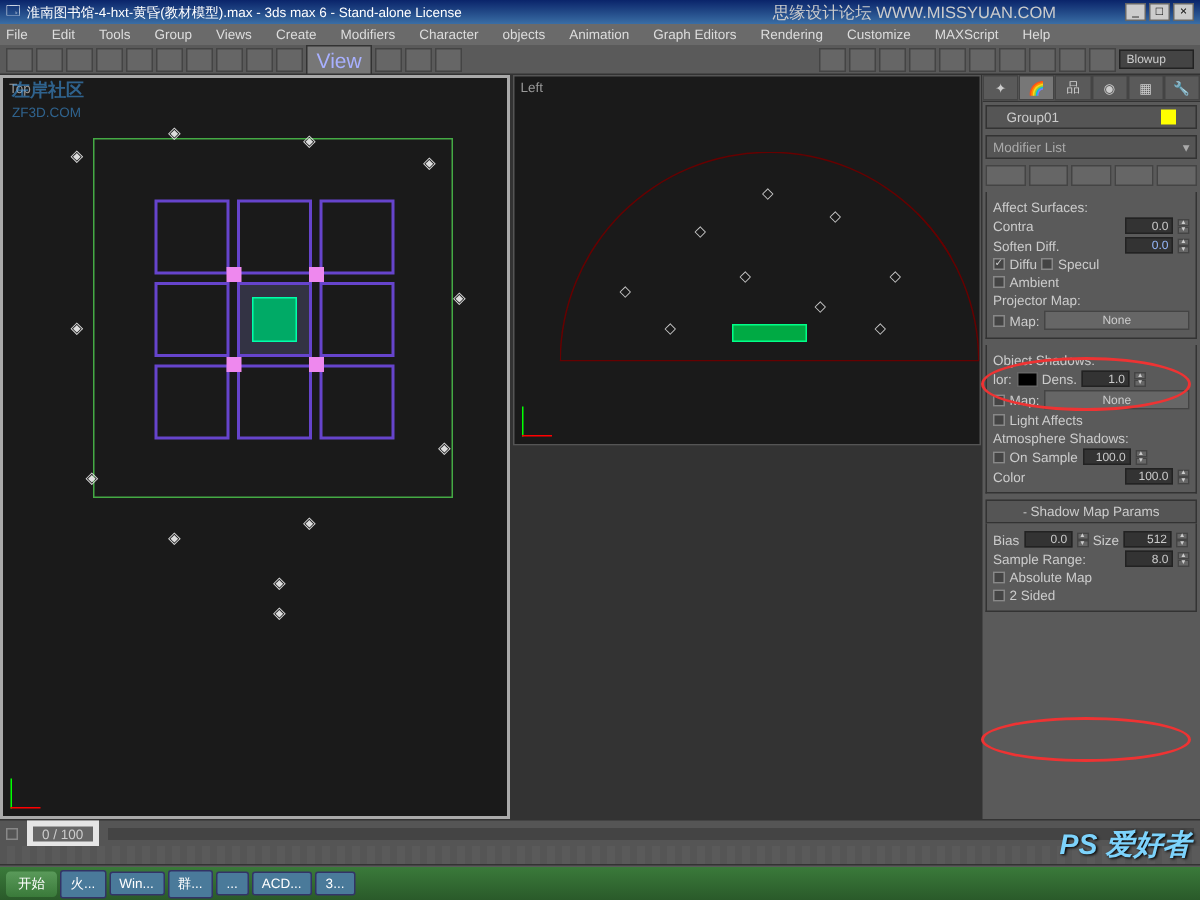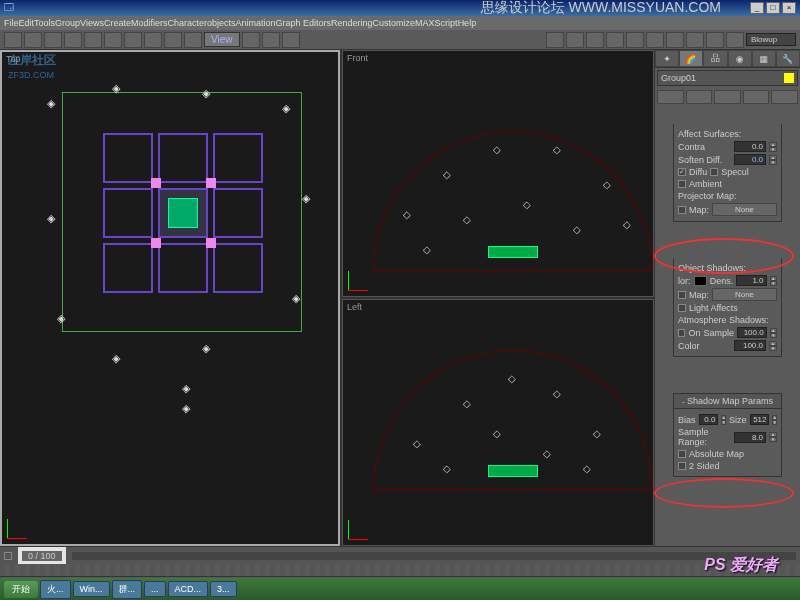--- a/index.html
+++ b/index.html
@@ -1,25 +1,25 @@
 <!DOCTYPE html>
 <html><head>
 <meta charset="utf-8">
 <style>
 * { margin: 0; padding: 0; box-sizing: border-box; font-family: Tahoma, sans-serif; font-size: 9px; }
 body { background: #5a5a5a; color: #ccc; width: 800px; height: 600px; overflow: hidden; position: relative; }
 .titlebar { background: linear-gradient(#0a246a, #3a6ea5); color: #fff; height: 16px; display: flex; align-items: center; padding: 0 4px; font-size: 10px; }
 .titlebar .spacer { flex: 1; }
-.titlebar .watermark { color: #ccc; font-size: 14px; margin-right: 27px; }
+.titlebar .watermark { color: #ccc; font-size: 11px; margin-right: 44px; }
 .winbtn { width: 14px; height: 12px; background: #ccc; border: 1px solid #666; margin-left: 2px; text-align: center; line-height: 10px; color: #000; font-size: 8px; }
-.menubar { background: #6a6a6a; height: 14px; display: flex; align-items: center; padding: 0 4px; gap: 0; color: #ddd; font-size: 9px; }
+.menubar { background: #6a6a6a; height: 14px; display: flex; align-items: center; padding: 0 4px; gap: 16px; color: #ddd; font-size: 9px; }
 .menubar span { cursor: default; }
 .toolbar { background: #5a5a5a; height: 20px; display: flex; align-items: center; padding: 0 4px; gap: 2px; border-bottom: 1px solid #333; }
 .tbtn { width: 18px; height: 16px; background: #666; border: 1px solid #444; }
-.viewbtn { background: #777; border: 1px solid #333; padding: 1px 6px; color: #a8b0ff; font-size: 10px; }
+.viewbtn { background: #777; border: 1px solid #333; padding: 1px 6px; color: #a8b0ff; font-size: 14px; }
 .dropdown { background: #444; border: 1px solid #222; padding: 1px 4px; color: #ccc; font-size: 8px; min-width: 50px; }
 .main { display: flex; height: 496px; }
 .viewports { flex: 1; display: grid; grid-template-columns: 340px 1fr; grid-template-rows: 1fr 1fr; gap: 2px; background: #333; }
 .viewport { background: #1a1a1a; border: 1px solid #555; position: relative; overflow: hidden; }
 .viewport.active { border: 2px solid #aaa; }
 .vlabel { position: absolute; top: 2px; left: 4px; color: #999; font-size: 9px; }
 .dome { position: absolute; width: 280px; height: 140px; border: 1px solid #660000; border-radius: 140px 140px 0 0; left: 30px; }
 .dome.top { top: 80px; }
 .dome.bot { top: 50px; }
 .light { position: absolute; width: 8px; height: 8px; color: #ccc; font-size: 10px; line-height: 8px; }
@@ -30,56 +30,57 @@
 .axis .x { position: absolute; height: 1px; width: 20px; background: #f00; bottom: 0; }
 .topgrid { position: absolute; border: 1px solid #4a4; left: 60px; top: 40px; width: 240px; height: 240px; }
 .gridcell { position: absolute; border: 2px solid #6644cc; }
 .plight { position: absolute; width: 10px; height: 10px; background: #e8e; }
 .dlight { position: absolute; color: #ddd; font-size: 11px; }
 .dlight::before { content: "◈"; }
 .cmdpanel { width: 146px; background: #5a5a5a; border-left: 1px solid #333; display: flex; flex-direction: column; }
 .cmdtabs { display: flex; height: 18px; background: #666; border-bottom: 1px solid #333; }
 .cmdtab { flex: 1; border: 1px solid #444; background: #5a5a5a; display: flex; align-items: center; justify-content: center; }
 .cmdtab.active { background: #777; }
-.objname { background: #555; padding: 2px 3px; display: flex; align-items: center; border: 1px solid #333; margin: 2px; }
+.objname { background: #555; padding: 2px 13px; display: flex; align-items: center; border: 1px solid #333; margin: 2px; }
 .objname .color { width: 10px; height: 10px; background: #ff0; margin-left: auto; }
 .modlist { background: #555; padding: 2px 4px; border: 1px solid #333; margin: 2px; color: #aaa; display: flex; }
 .modlist::after { content: "▾"; margin-left: auto; }
 .stack { background: #4a5060; margin: 2px; padding: 3px 6px; border: 1px solid #333; height: 60px; }
 .stackbtns { display: flex; gap: 2px; margin: 2px; }
 .stackbtns .sbtn { flex: 1; height: 14px; background: #666; border: 1px solid #444; }
-.rollout { margin: 18px; }
+.rollout { margin: 2px; }
 .rollhdr { background: #555; padding: 2px 4px; text-align: center; border: 1px solid #333; color: #ccc; font-size: 8px; }
 .rollbody { background: #5a5a5a; padding: 3px 4px; border: 1px solid #333; border-top: none; }
 .prow { display: flex; align-items: center; gap: 3px; margin: 2px 0; font-size: 8px; color: #ccc; }
 .prow label { flex: 1; }
 .spinner { background: #333; border: 1px solid #222; padding: 0 2px; color: #ccc; width: 32px; text-align: right; font-size: 8px; }
 .spinner.blue { color: #9bf; }
 .spinarrows { width: 8px; display: flex; flex-direction: column; }
 .spinarrows span { height: 5px; background: #666; border: 1px solid #444; font-size: 5px; line-height: 3px; text-align: center; }
 .chk { width: 8px; height: 8px; border: 1px solid #888; background: #444; display: inline-block; }
 .chk.on::before { content: "✓"; font-size: 7px; line-height: 6px; color: #ccc; display: block; }
 .btn { background: #666; border: 1px solid #444; padding: 1px 4px; font-size: 8px; color: #ccc; }
 .annot { position: absolute; border: 2px solid #e33; border-radius: 50%; pointer-events: none; }
 .timeline { height: 18px; background: #555; border-top: 1px solid #333; display: flex; align-items: center; padding: 0 4px; gap: 6px; }
 .trackbar { height: 12px; background: #555; display: flex; }
 .status { height: 28px; background: #5a5a5a; border-top: 1px solid #333; display: flex; align-items: center; padding: 0 4px; gap: 4px; font-size: 8px; }
 .coordbox { background: #444; border: 1px solid #222; padding: 1px 3px; color: #999; width: 70px; }
 .taskbar { position: absolute; bottom: 0; left: 0; right: 0; height: 22px; background: linear-gradient(#3a7a3a, #2a5a2a); display: flex; align-items: center; padding: 0 4px; gap: 2px; }
 .taskbtn { background: #4a7a9a; border: 1px solid #336; padding: 2px 6px; color: #fff; font-size: 9px; border-radius: 2px; }
 .startbtn { background: linear-gradient(#5a9a5a, #3a7a3a); border-radius: 3px; padding: 2px 8px; color: #fff; font-weight: normal; }
-.logobr { position: absolute; bottom: 24px; right: 22px; color: #f0abfc; font-size: 16px; font-style: italic; font-weight: bold; text-shadow: 1px 1px 2px #000; }
+.logobr { position: absolute; bottom: 24px; right: 6px; color: #7dd3fc; font-size: 19px; font-style: italic; font-weight: bold; text-shadow: 1px 1px 2px #000; }
 .logotl { position: absolute; top: 52px; left: 8px; color: #4af; font-size: 12px; font-weight: bold; opacity: 0.5; }
 .logotl2 { position: absolute; top: 70px; left: 8px; color: #4af; font-size: 9px; opacity: 0.5; }
 </style>
 </head>
 <body>
 
 <div class="titlebar">
   <span>🗔</span>
+  <span style="margin-left:4px">淮南图书馆-4-hxt-黄昏(教材模型).max - 3ds max 6 - Stand-alone License</span>
   <span class="spacer"></span>
   <span class="watermark">思缘设计论坛 WWW.MISSYUAN.COM</span>
   <div class="winbtn">_</div>
   <div class="winbtn">□</div>
   <div class="winbtn">×</div>
 </div>
 
 <div class="menubar">
   <span>File</span>
   <span>Edit</span>
@@ -122,39 +123,20 @@
   <div class="tbtn"></div>
   <div class="tbtn"></div>
   <div class="tbtn"></div>
   <div class="tbtn"></div>
   <div class="tbtn"></div>
   <div class="dropdown">Blowup</div>
 </div>
 
 <div class="main">
   <div class="viewports">
-    <div class="viewport">
-      <span class="vlabel">Front</span>
-      <div class="dome top"></div>
-      <div class="building" style="left:145px;top:195px"></div>
-      <div class="axis">
-          <div class="y"></div>
-          <div class="x"></div>
-        </div>
-      <span class="light" style="left:60px;top:160px"></span>
-      <span class="light" style="left:100px;top:120px"></span>
-      <span class="light" style="left:150px;top:95px"></span>
-      <span class="light" style="left:210px;top:95px"></span>
-      <span class="light" style="left:260px;top:130px"></span>
-      <span class="light" style="left:280px;top:170px"></span>
-      <span class="light" style="left:80px;top:195px"></span>
-      <span class="light" style="left:120px;top:165px"></span>
-      <span class="light" style="left:180px;top:150px"></span>
-      <span class="light" style="left:230px;top:175px"></span>
-    </div>
 
     <div class="viewport active" style="grid-row:1/3">
       <span class="vlabel">Top</span>
       <div class="topgrid">
         <div class="gridcell" style="left:40px;top:40px;width:50px;height:50px"></div>
         <div class="gridcell" style="left:95px;top:40px;width:50px;height:50px"></div>
         <div class="gridcell" style="left:150px;top:40px;width:50px;height:50px"></div>
         <div class="gridcell" style="left:40px;top:95px;width:50px;height:50px"></div>
         <div class="gridcell" style="left:95px;top:95px;width:50px;height:50px;background:#334"></div>
         <div class="gridcell" style="left:150px;top:95px;width:50px;height:50px"></div>
@@ -211,20 +193,23 @@
       <div class="cmdtab active">🌈</div>
       <div class="cmdtab">品</div>
       <div class="cmdtab">◉</div>
       <div class="cmdtab">▦</div>
       <div class="cmdtab">🔧</div>
     </div>
     <div class="objname">
       <span>Group01</span>
       <div class="color"></div>
     </div>
+    <div class="modlist">
+      <span>Modifier List</span>
+    </div>
     <div class="stackbtns">
       <div class="sbtn"></div>
       <div class="sbtn"></div>
       <div class="sbtn"></div>
       <div class="sbtn"></div>
       <div class="sbtn"></div>
     </div>
 
     <div class="rollout">
       <div class="rollbody">

